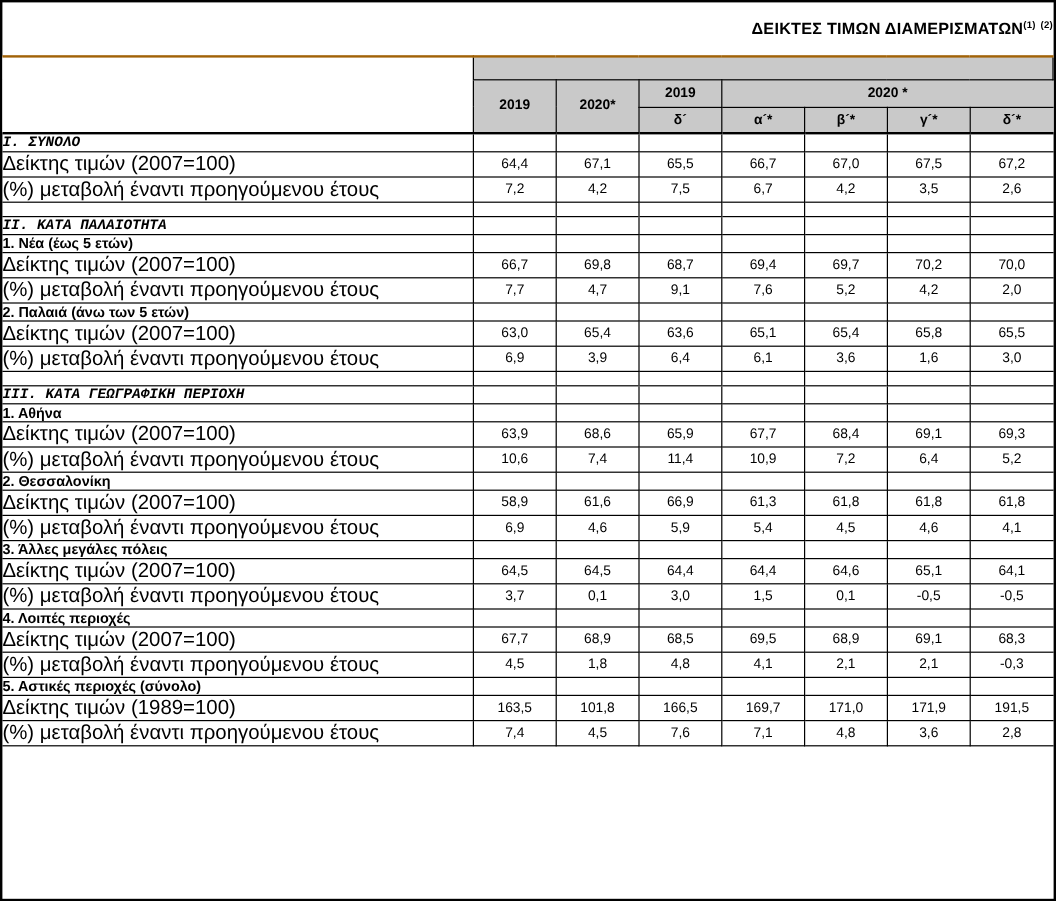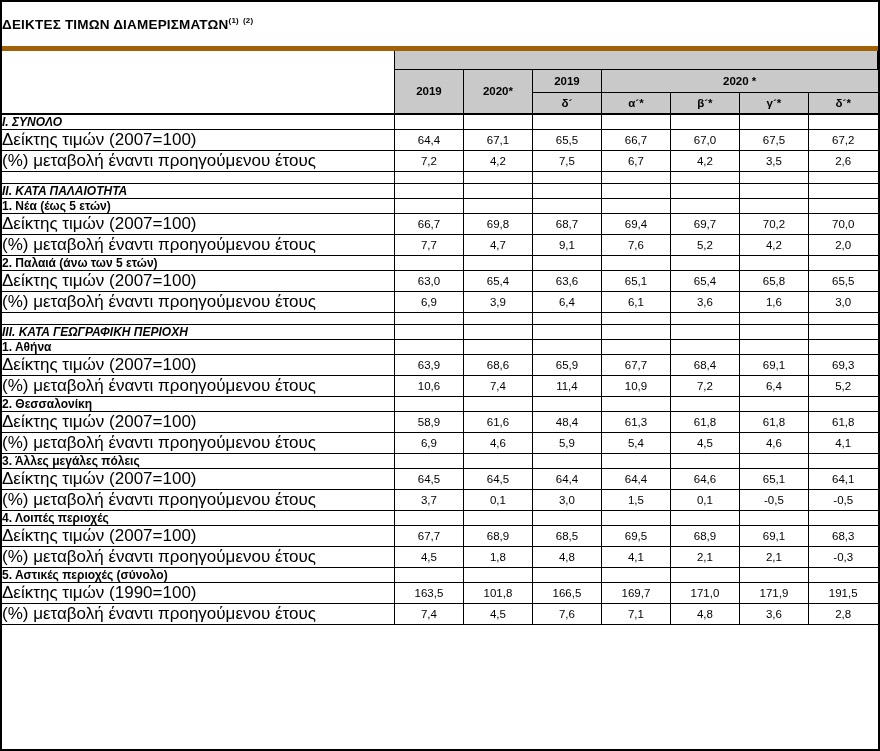--- a/index.html
+++ b/index.html
@@ -32,26 +32,26 @@
   }
   table.main td, table.main th {
     padding: 0;
     margin: 0;
   }
   
   col.c-label { width: 364px; }
   col.c-num  { width: 64px; }
 
   .title-cell {
-    text-align: left;
+    text-align: right;
     font-weight: bold;
     font-size: 13.5px;
     height: 44px;
     vertical-align: middle;
-    border-bottom: 5px solid #a16207;
+    border-bottom: 2px solid #a16207;
     letter-spacing: 0.2px;
   }
   .sup {
     font-size: 8px;
     vertical-align: super;
     font-weight: bold;
   }
 
   
   .hdr {
@@ -65,20 +65,21 @@
   .hdr-blank {
     background: #c9c9c9;
     border-right: 1px solid #000;
     border-bottom: 1px solid #000;
   }
 
   
   .section-row td {
     border-top: 1px solid #000;
     border-bottom: 1px solid #000;
+    font-family: Liberation Mono, monospace;
   }
   .section-label {
     font-style: italic;
     font-weight: bold;
     font-size: 12px;
     padding: 2px 0 2px 3px;
     text-align: left;
     border-right: 1px solid #000;
   }
   .sub-label {
@@ -327,21 +328,21 @@
           <td class="num" style="border-top: 1px solid rgb(0, 0, 0);"></td>
           <td class="num" style="border-top: 1px solid rgb(0, 0, 0);"></td>
           <td class="num" style="border-top: 1px solid rgb(0, 0, 0);"></td>
           <td class="num" style="border-top: 1px solid rgb(0, 0, 0);"></td>
           <td class="num last" style="border-top: 1px solid rgb(0, 0, 0);"></td>
         </tr>
         <tr>
           <td class="data-label">Δείκτης τιμών (2007=100)</td>
           <td class="num">58,9</td>
           <td class="num">61,6</td>
-          <td class="num">48,4</td>
+          <td class="num">66,9</td>
           <td class="num">61,3</td>
           <td class="num">61,8</td>
           <td class="num">61,8</td>
           <td class="num last">61,8</td>
         </tr>
         <tr>
           <td class="data-label">(%) μεταβολή έναντι προηγούμενου έτους</td>
           <td class="num">6,9</td>
           <td class="num">4,6</td>
           <td class="num">5,9</td>
@@ -414,21 +415,21 @@
           <td class="sub-label">5.  Αστικές περιοχές (σύνολο)</td>
           <td class="num" style="border-top: 1px solid rgb(0, 0, 0);"></td>
           <td class="num" style="border-top: 1px solid rgb(0, 0, 0);"></td>
           <td class="num" style="border-top: 1px solid rgb(0, 0, 0);"></td>
           <td class="num" style="border-top: 1px solid rgb(0, 0, 0);"></td>
           <td class="num" style="border-top: 1px solid rgb(0, 0, 0);"></td>
           <td class="num" style="border-top: 1px solid rgb(0, 0, 0);"></td>
           <td class="num last" style="border-top: 1px solid rgb(0, 0, 0);"></td>
         </tr>
         <tr>
-          <td class="data-label">Δείκτης τιμών (1990=100)</td>
+          <td class="data-label">Δείκτης τιμών (1989=100)</td>
           <td class="num">163,5</td>
           <td class="num">101,8</td>
           <td class="num">166,5</td>
           <td class="num">169,7</td>
           <td class="num">171,0</td>
           <td class="num">171,9</td>
           <td class="num last">191,5</td>
         </tr>
         <tr>
           <td class="data-label">(%) μεταβολή έναντι προηγούμενου έτους</td>

